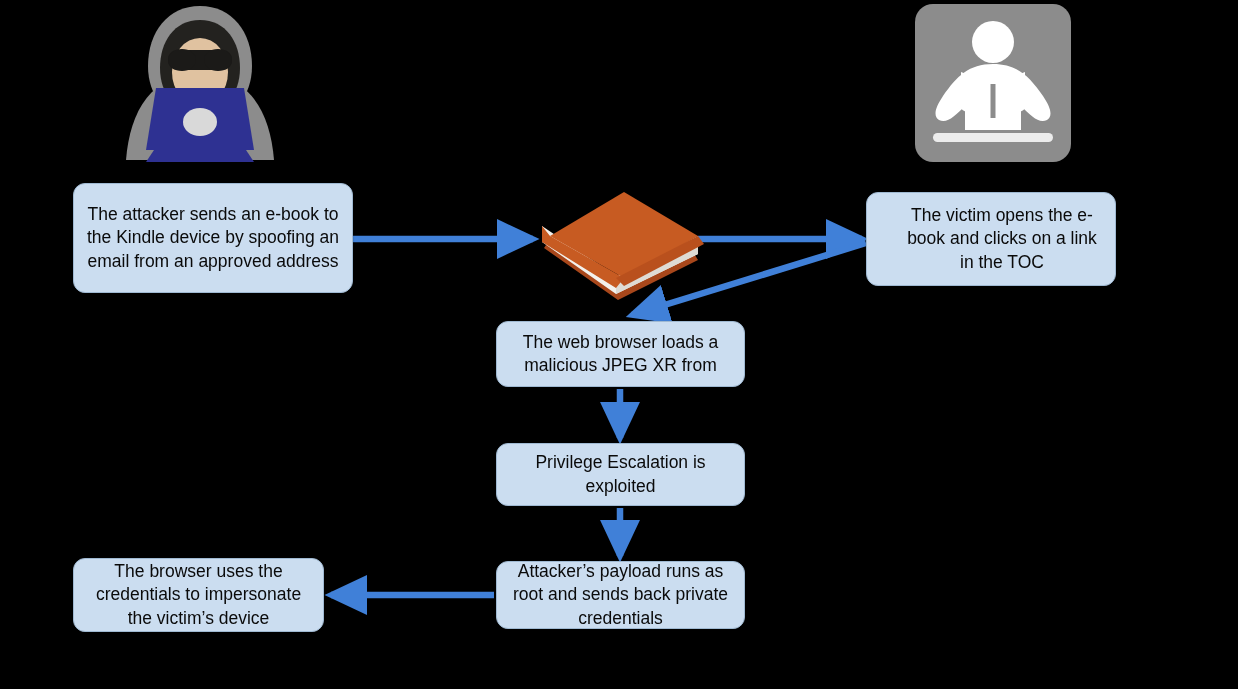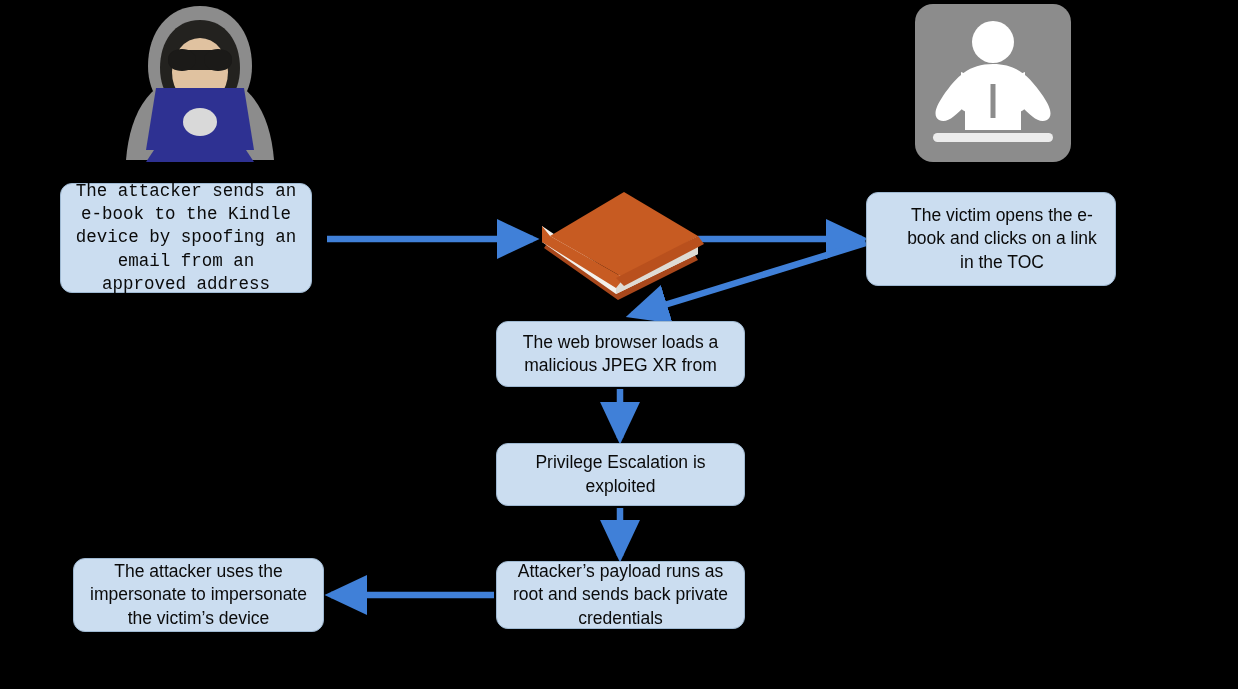--- a/index.html
+++ b/index.html
@@ -126,37 +126,37 @@
       <path d="M48 70 L80 82 L112 70 L112 104 L80 116 L48 104 Z" fill="#ffffff"></path>
       <path d="M80 82 L80 116" stroke="#8c8c8c" stroke-width="5" fill="none"></path>
 
       <circle cx="56" cy="99" r="11" fill="#ffffff"></circle>
       <circle cx="104" cy="99" r="11" fill="#ffffff"></circle>
 
       <rect x="20" y="131" width="120" height="9" rx="4.5" fill="#ececec"></rect>
     </svg>
   </div>
 
-  <div class="node" style="left:60px; top:183px; width:252px; height:110px;font-family:Liberation Mono, monospace;">
+  <div class="node" style="left:73px; top:183px; width:280px; height:110px;">
     <span>The attacker sends an e-book to the Kindle device by spoofing an email from an approved address</span>
   </div>
 
   <div class="node" style="left:866px; top:192px; width:250px; height:94px;padding-left:32px;">
     <span>The victim opens the e-book and clicks on a link in the TOC</span>
   </div>
 
   <div class="node" style="left:496px; top:321px; width:249px; height:66px;">
     <span>The web browser loads a malicious JPEG XR from</span>
   </div>
 
   <div class="node" style="left:496px; top:443px; width:249px; height:63px;">
     <span>Privilege Escalation is exploited</span>
   </div>
 
   <div class="node" style="left:496px; top:561px; width:249px; height:68px;">
     <span>Attacker’s payload runs as root and sends back private credentials</span>
   </div>
 
   <div class="node" style="left:73px; top:558px; width:251px; height:74px;">
-    <span>The attacker uses the impersonate to impersonate the victim’s device</span>
+    <span>The browser uses the credentials to impersonate the victim’s device</span>
   </div>
 
 </div>
 
 </body></html>

